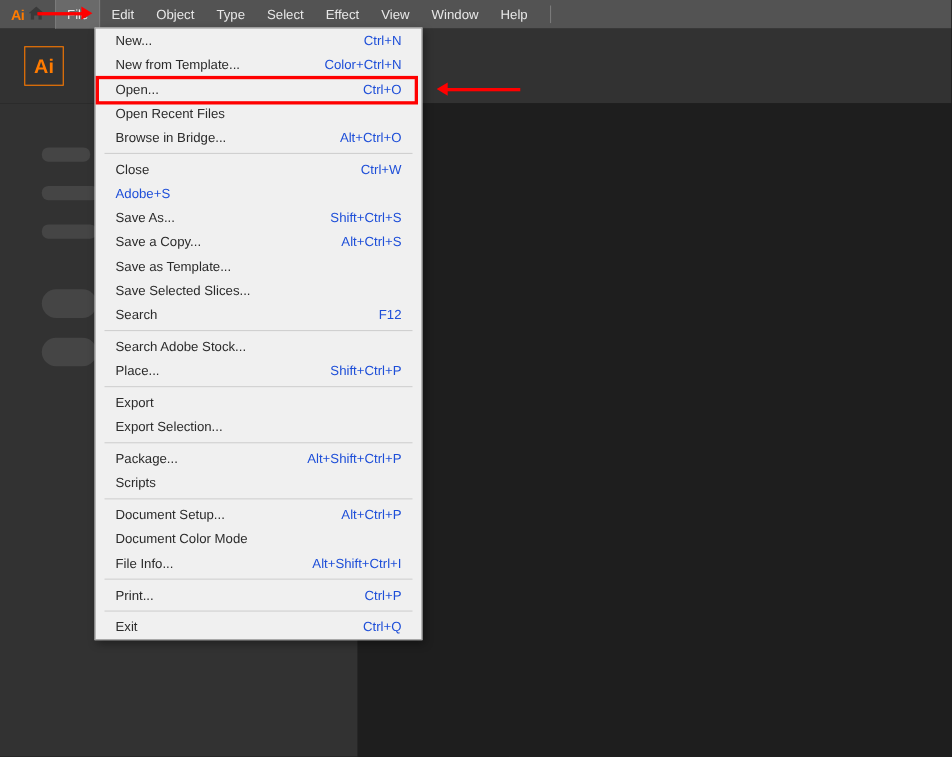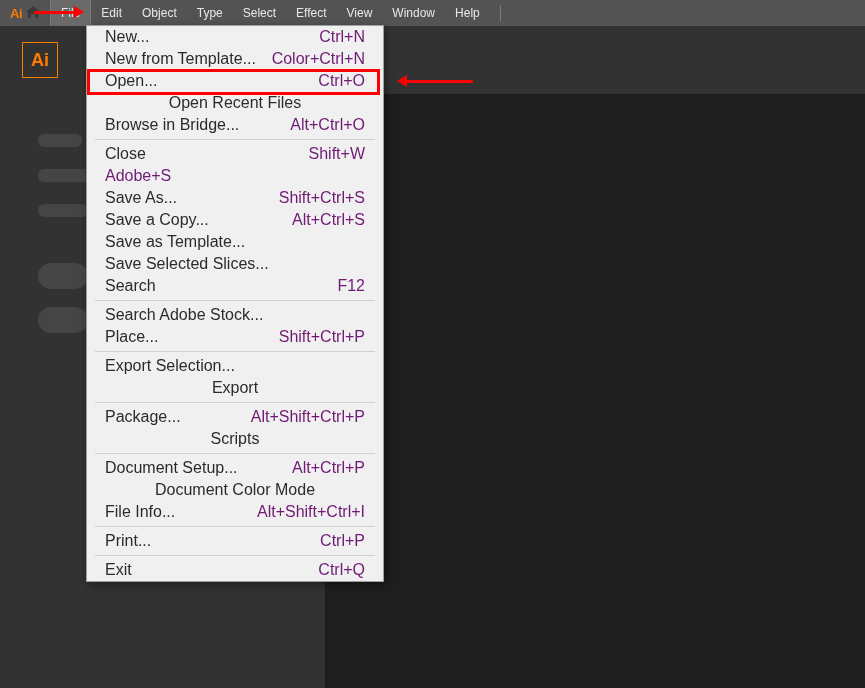--- a/index.html
+++ b/index.html
@@ -86,35 +86,35 @@
 
     
     .dropdown {
       position: absolute;
       left: 86px;
       top: 25px;
       width: 298px;
       background: #f0f0f0;
       border: 1px solid #a0a0a0;
       color: #2b2b2b;
-      font-size: 16px;
+      font-size: 12px;
       box-shadow: 2px 3px 8px rgba(0,0,0,0.4);
     }
     .dropdown hr {
       border: none; border-top: 1px solid #d0d0d0; margin: 3px 8px;
     }
     .menu-row {
       display: flex;
       align-items: center;
       padding: 3px 18px;
       height: 22px;
     }
     .menu-label { flex: 1; }
-    .menu-shortcut { color: #701a75; }
-    .menu-row.sub { position: relative; text-align: center; }
+    .menu-shortcut { color: #1d4ed8; }
+    .menu-row.sub { position: relative; }
 
     .highlight-box {
       position: absolute;
       border: 3px solid #ff0000;
       pointer-events: none;
     }
     .hl-open { left: 87px; top: 69px; width: 293px; height: 26px; }
 
     .arrow {
       position: absolute;
@@ -217,21 +217,21 @@
       <span class="menu-label">Open Recent Files</span>
       <span></span>
     </div>
     <div class="menu-row">
       <span class="menu-label">Browse in Bridge...</span>
       <span class="menu-shortcut">Alt+Ctrl+O</span>
     </div>
     <hr>
     <div class="menu-row">
       <span class="menu-label">Close</span>
-      <span class="menu-shortcut">Shift+W</span>
+      <span class="menu-shortcut">Ctrl+W</span>
     </div>
     <div class="menu-row">
       <span class="menu-shortcut">Adobe+S</span>
     </div>
     <div class="menu-row">
       <span class="menu-label">Save As...</span>
       <span class="menu-shortcut">Shift+Ctrl+S</span>
     </div>
     <div class="menu-row">
       <span class="menu-label">Save a Copy...</span>
@@ -249,26 +249,26 @@
     </div>
     <hr>
     <div class="menu-row">
       <span class="menu-label">Search Adobe Stock...</span>
     </div>
     <div class="menu-row">
       <span class="menu-label">Place...</span>
       <span class="menu-shortcut">Shift+Ctrl+P</span>
     </div>
     <hr>
-    <div class="menu-row">
-      <span class="menu-label">Export Selection...</span>
-    </div>
     <div class="menu-row sub">
       <span class="menu-label">Export</span>
       <span></span>
+    </div>
+    <div class="menu-row">
+      <span class="menu-label">Export Selection...</span>
     </div>
     <hr>
     <div class="menu-row">
       <span class="menu-label">Package...</span>
       <span class="menu-shortcut">Alt+Shift+Ctrl+P</span>
     </div>
     <div class="menu-row sub">
       <span class="menu-label">Scripts</span>
       <span></span>
     </div>

